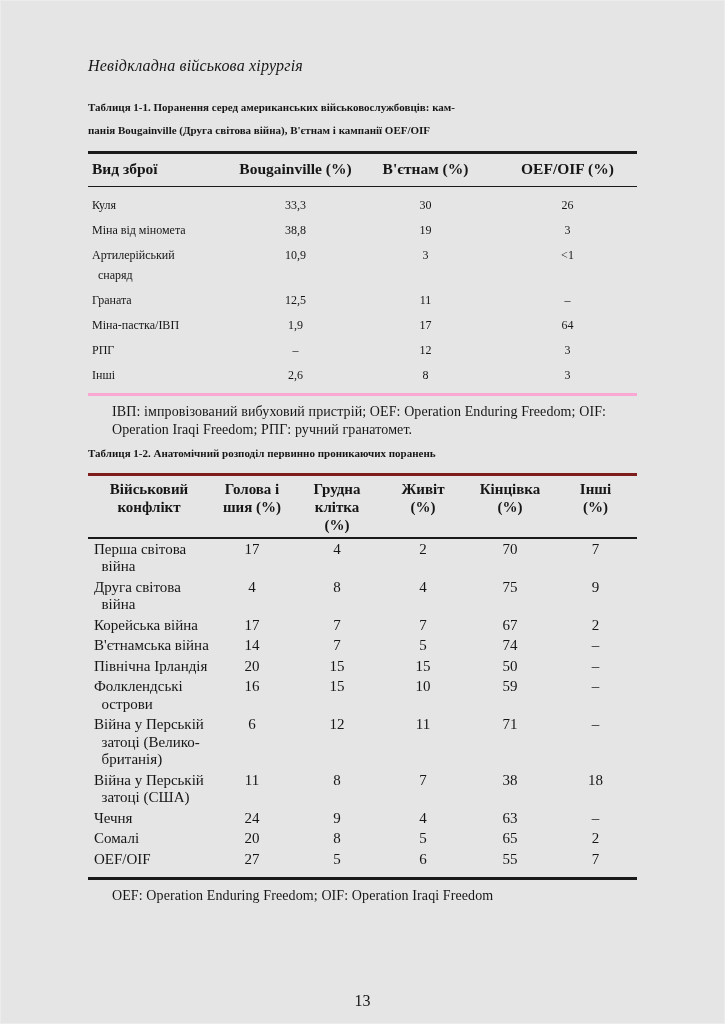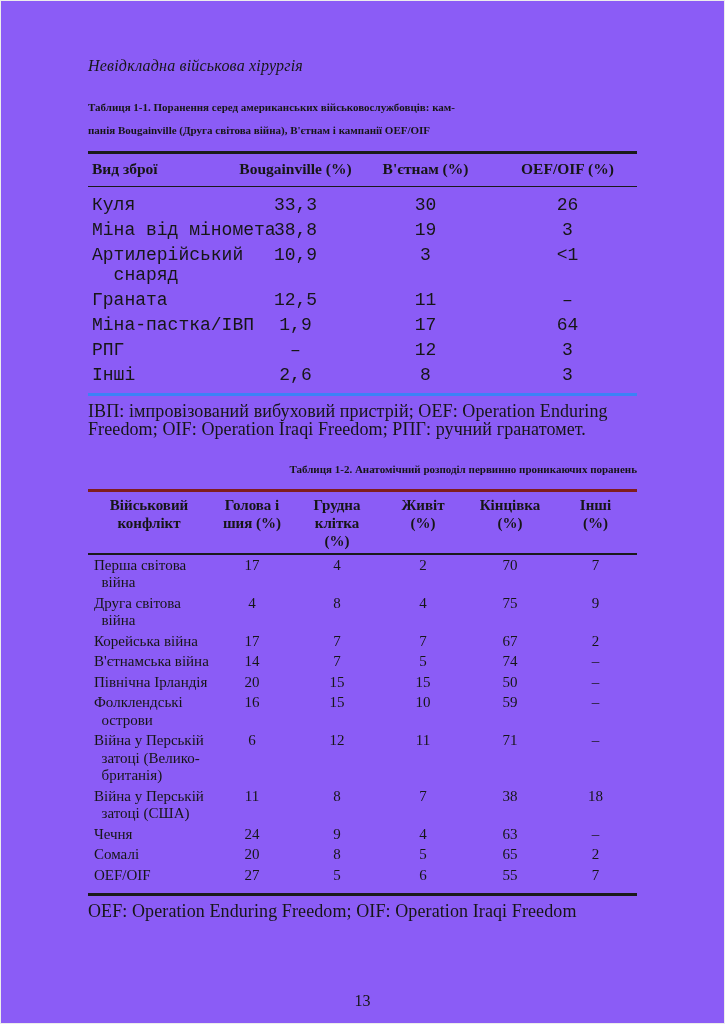--- a/index.html
+++ b/index.html
@@ -1,63 +1,62 @@
 <!DOCTYPE html>
 <html><head>
 <meta charset="utf-8">
 <style>
   html, body { margin: 0; padding: 0; background: #ffffff; }
   .page {
     position: relative;
     width: 725px;
     height: 1024px;
-    background: #8b5cf6;
+    background: #e5e5e5;
     box-sizing: border-box;
     padding: 56px 88px 0 88px;
     font-family: "Liberation Serif", "DejaVu Serif", serif;
     color: #161616;
     box-shadow: inset 0 0 0 1px #ececec;
     overflow: hidden;
   }
   .running-header {
     font-style: italic;
     font-size: 16px;
     line-height: 20px;
     letter-spacing: 0.2px;
   }
   .caption {
     font-weight: bold;
     font-size: 11px;
     line-height: 23px;
     margin-top: 20px;
   }
-  .caption-2 { margin-top: 20px; text-align: right; }
+  .caption-2 { margin-top: 4px; }
   table {
     width: 100%;
     border-collapse: collapse;
     table-layout: fixed;
   }
-  .tbl-1 { margin-top: 9px; border-top: 3px solid #1a1a1a; border-bottom: 3px solid #3b82f6; }
+  .tbl-1 { margin-top: 9px; border-top: 3px solid #1a1a1a; border-bottom: 3px solid #f9a8d4; }
   .tbl-1 thead th {
     font-weight: bold;
     font-size: 15.5px;
     line-height: 20px;
     text-align: center;
     vertical-align: top;
     padding: 5px 0 7px 0;
     border-bottom: 1.5px solid #1a1a1a;
   }
   .tbl-1 thead th:first-child { text-align: left; padding-left: 4px; }
   .tbl-1 tbody td {
-    font-size: 18px;
+    font-size: 12px;
     line-height: 20px;
     text-align: center;
     vertical-align: top;
     padding: 2.5px 0;
-    font-family: Liberation Mono, monospace;
   }
   .tbl-1 tbody td:first-child { text-align: left; padding-left: 4px; white-space: pre; }
   .tbl-1 tbody tr:first-child td { padding-top: 8px; }
   .tbl-1 tbody tr:last-child td { padding-bottom: 8px; }
 
   .tbl-2 { margin-top: 8px; border-top: 3px solid #7f1d1d; border-bottom: 3px solid #1a1a1a; }
   .tbl-2 thead th {
     font-weight: bold;
     font-size: 15px;
     line-height: 18px;
@@ -72,24 +71,25 @@
     line-height: 17.5px;
     text-align: center;
     vertical-align: top;
     padding: 1.5px 0;
   }
   .tbl-2 tbody td:first-child { text-align: left; padding-left: 6px; white-space: pre; }
   .tbl-2 tbody tr:first-child td { }
   .tbl-2 tbody tr:last-child td { padding-bottom: 9px; }
 
   .footnote {
-    font-size: 18px;
+    font-size: 14px;
     line-height: 17.5px;
     margin-top: 7px;
     letter-spacing: 0.1px;
+    margin-left: 24px;
   }
   .page-number {
     position: absolute;
     top: 992px;
     left: 0;
     width: 100%;
     text-align: center;
     font-size: 16px;
   }
 </style>

